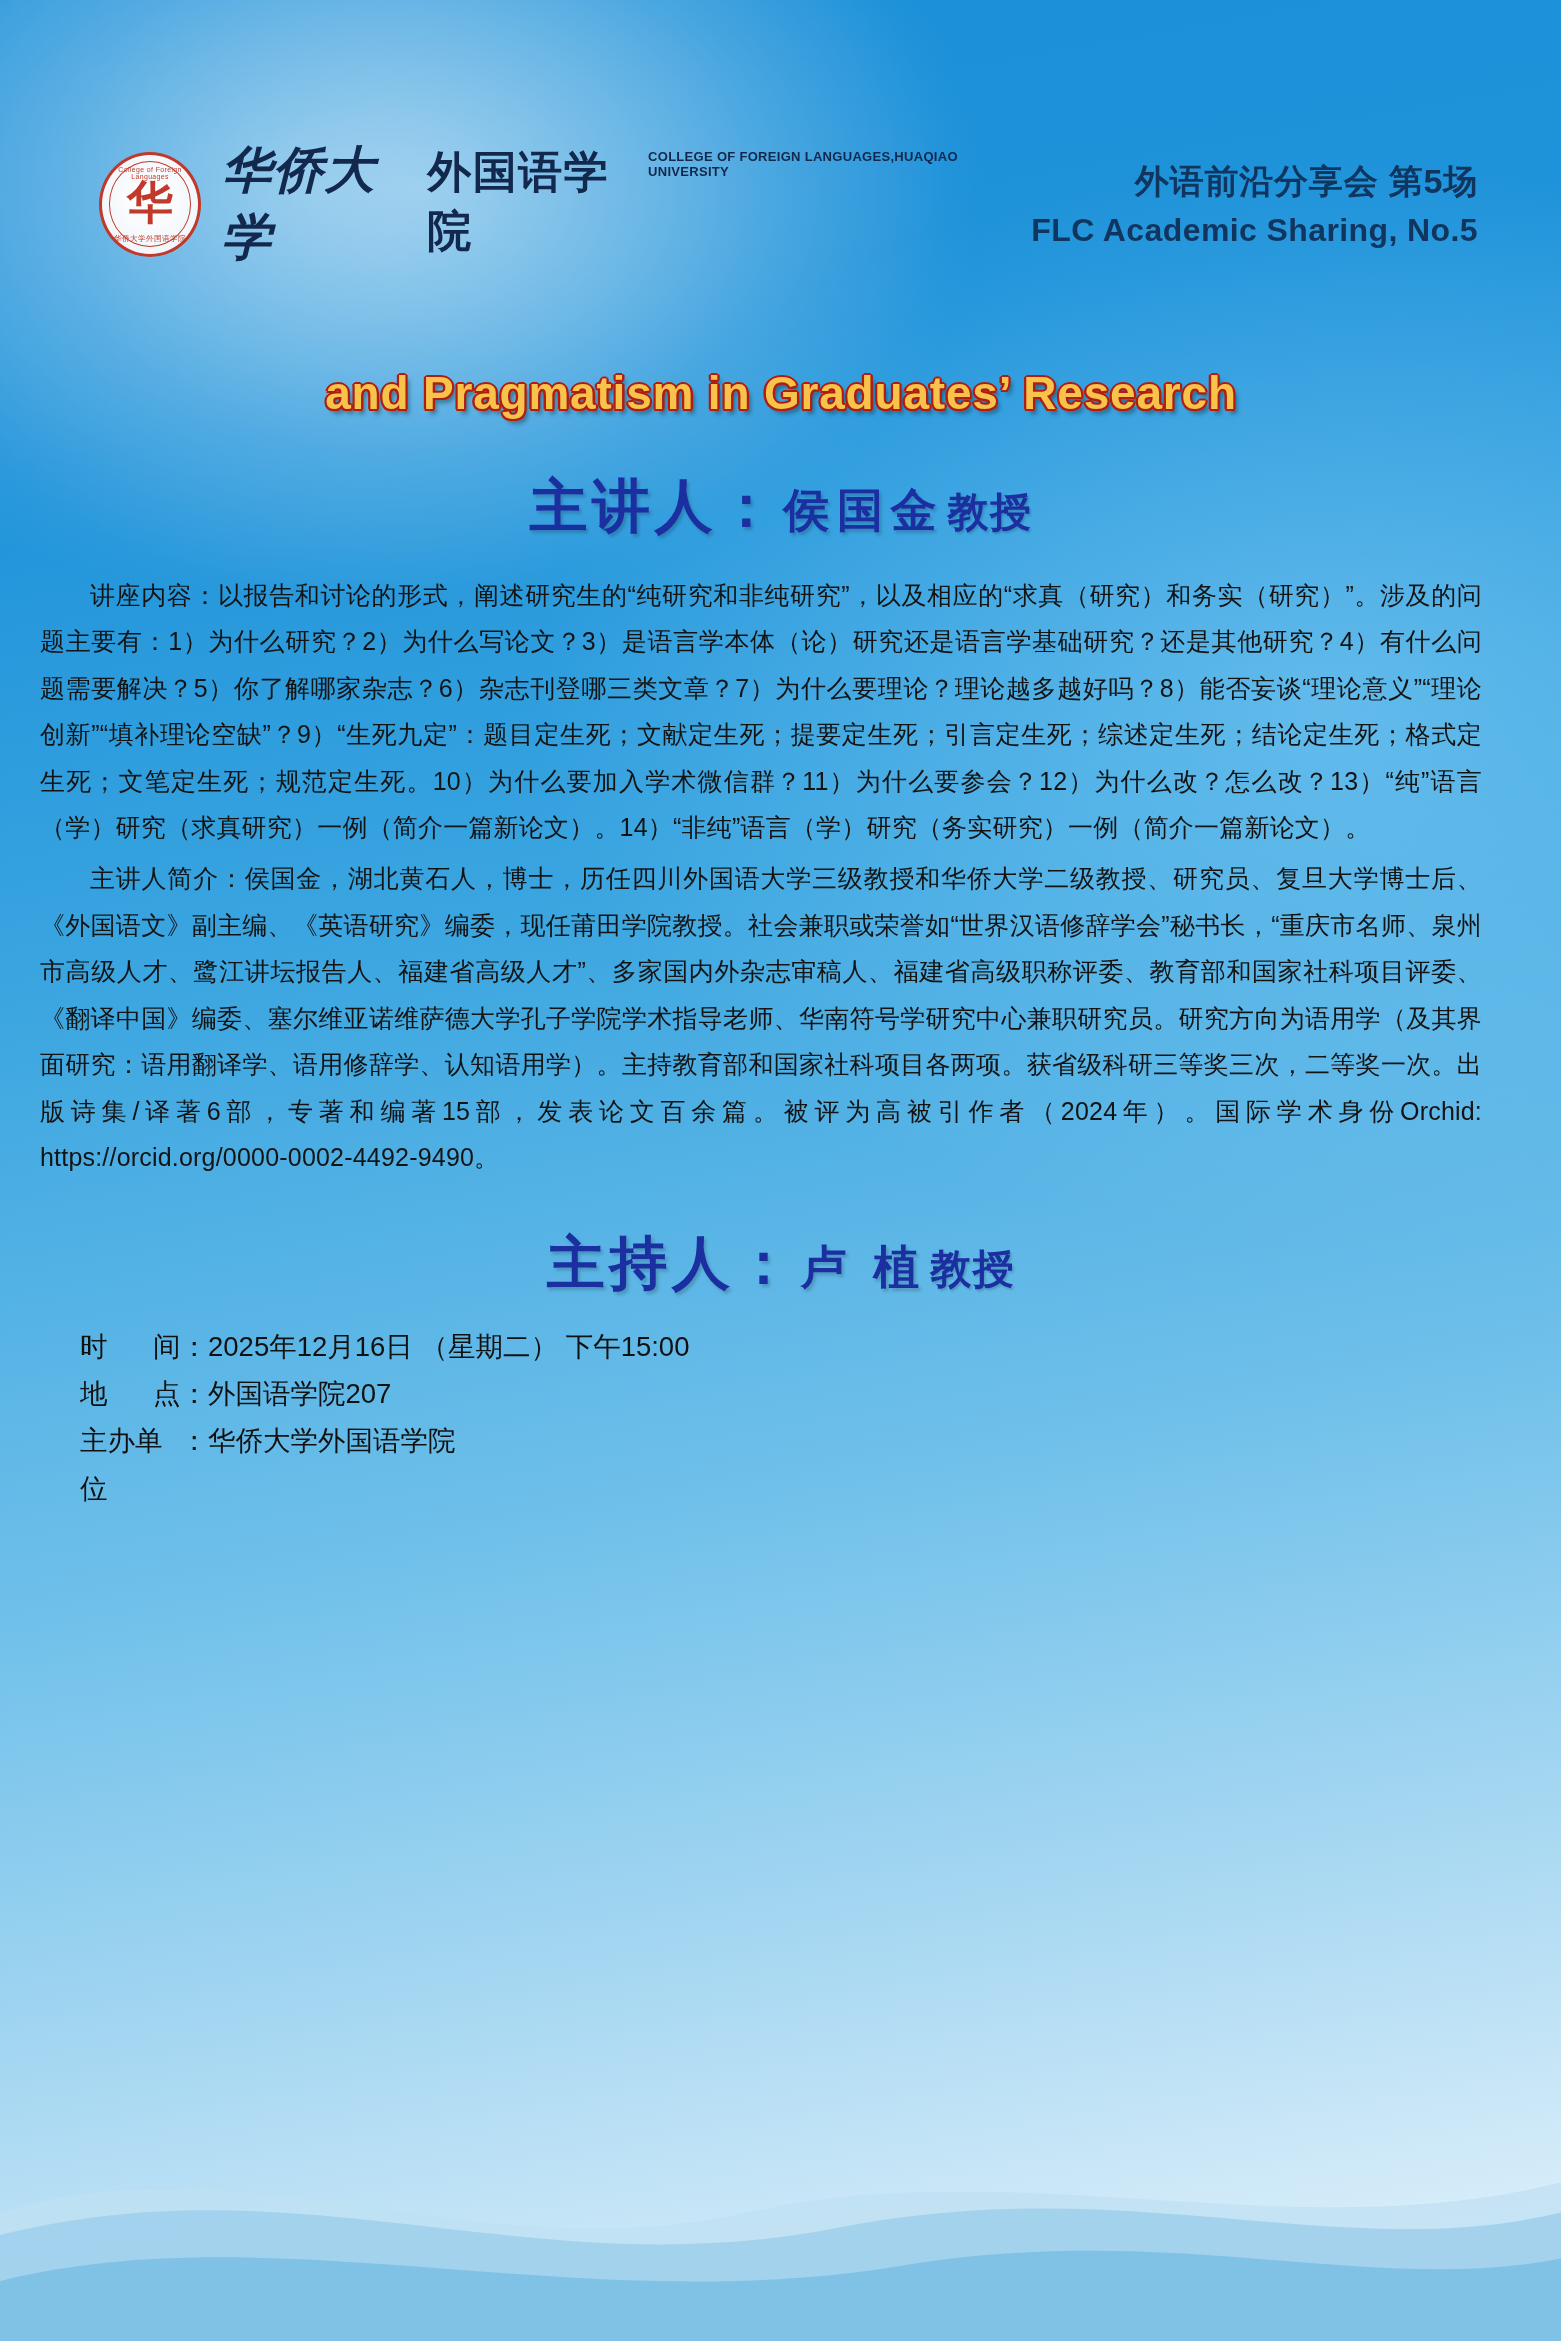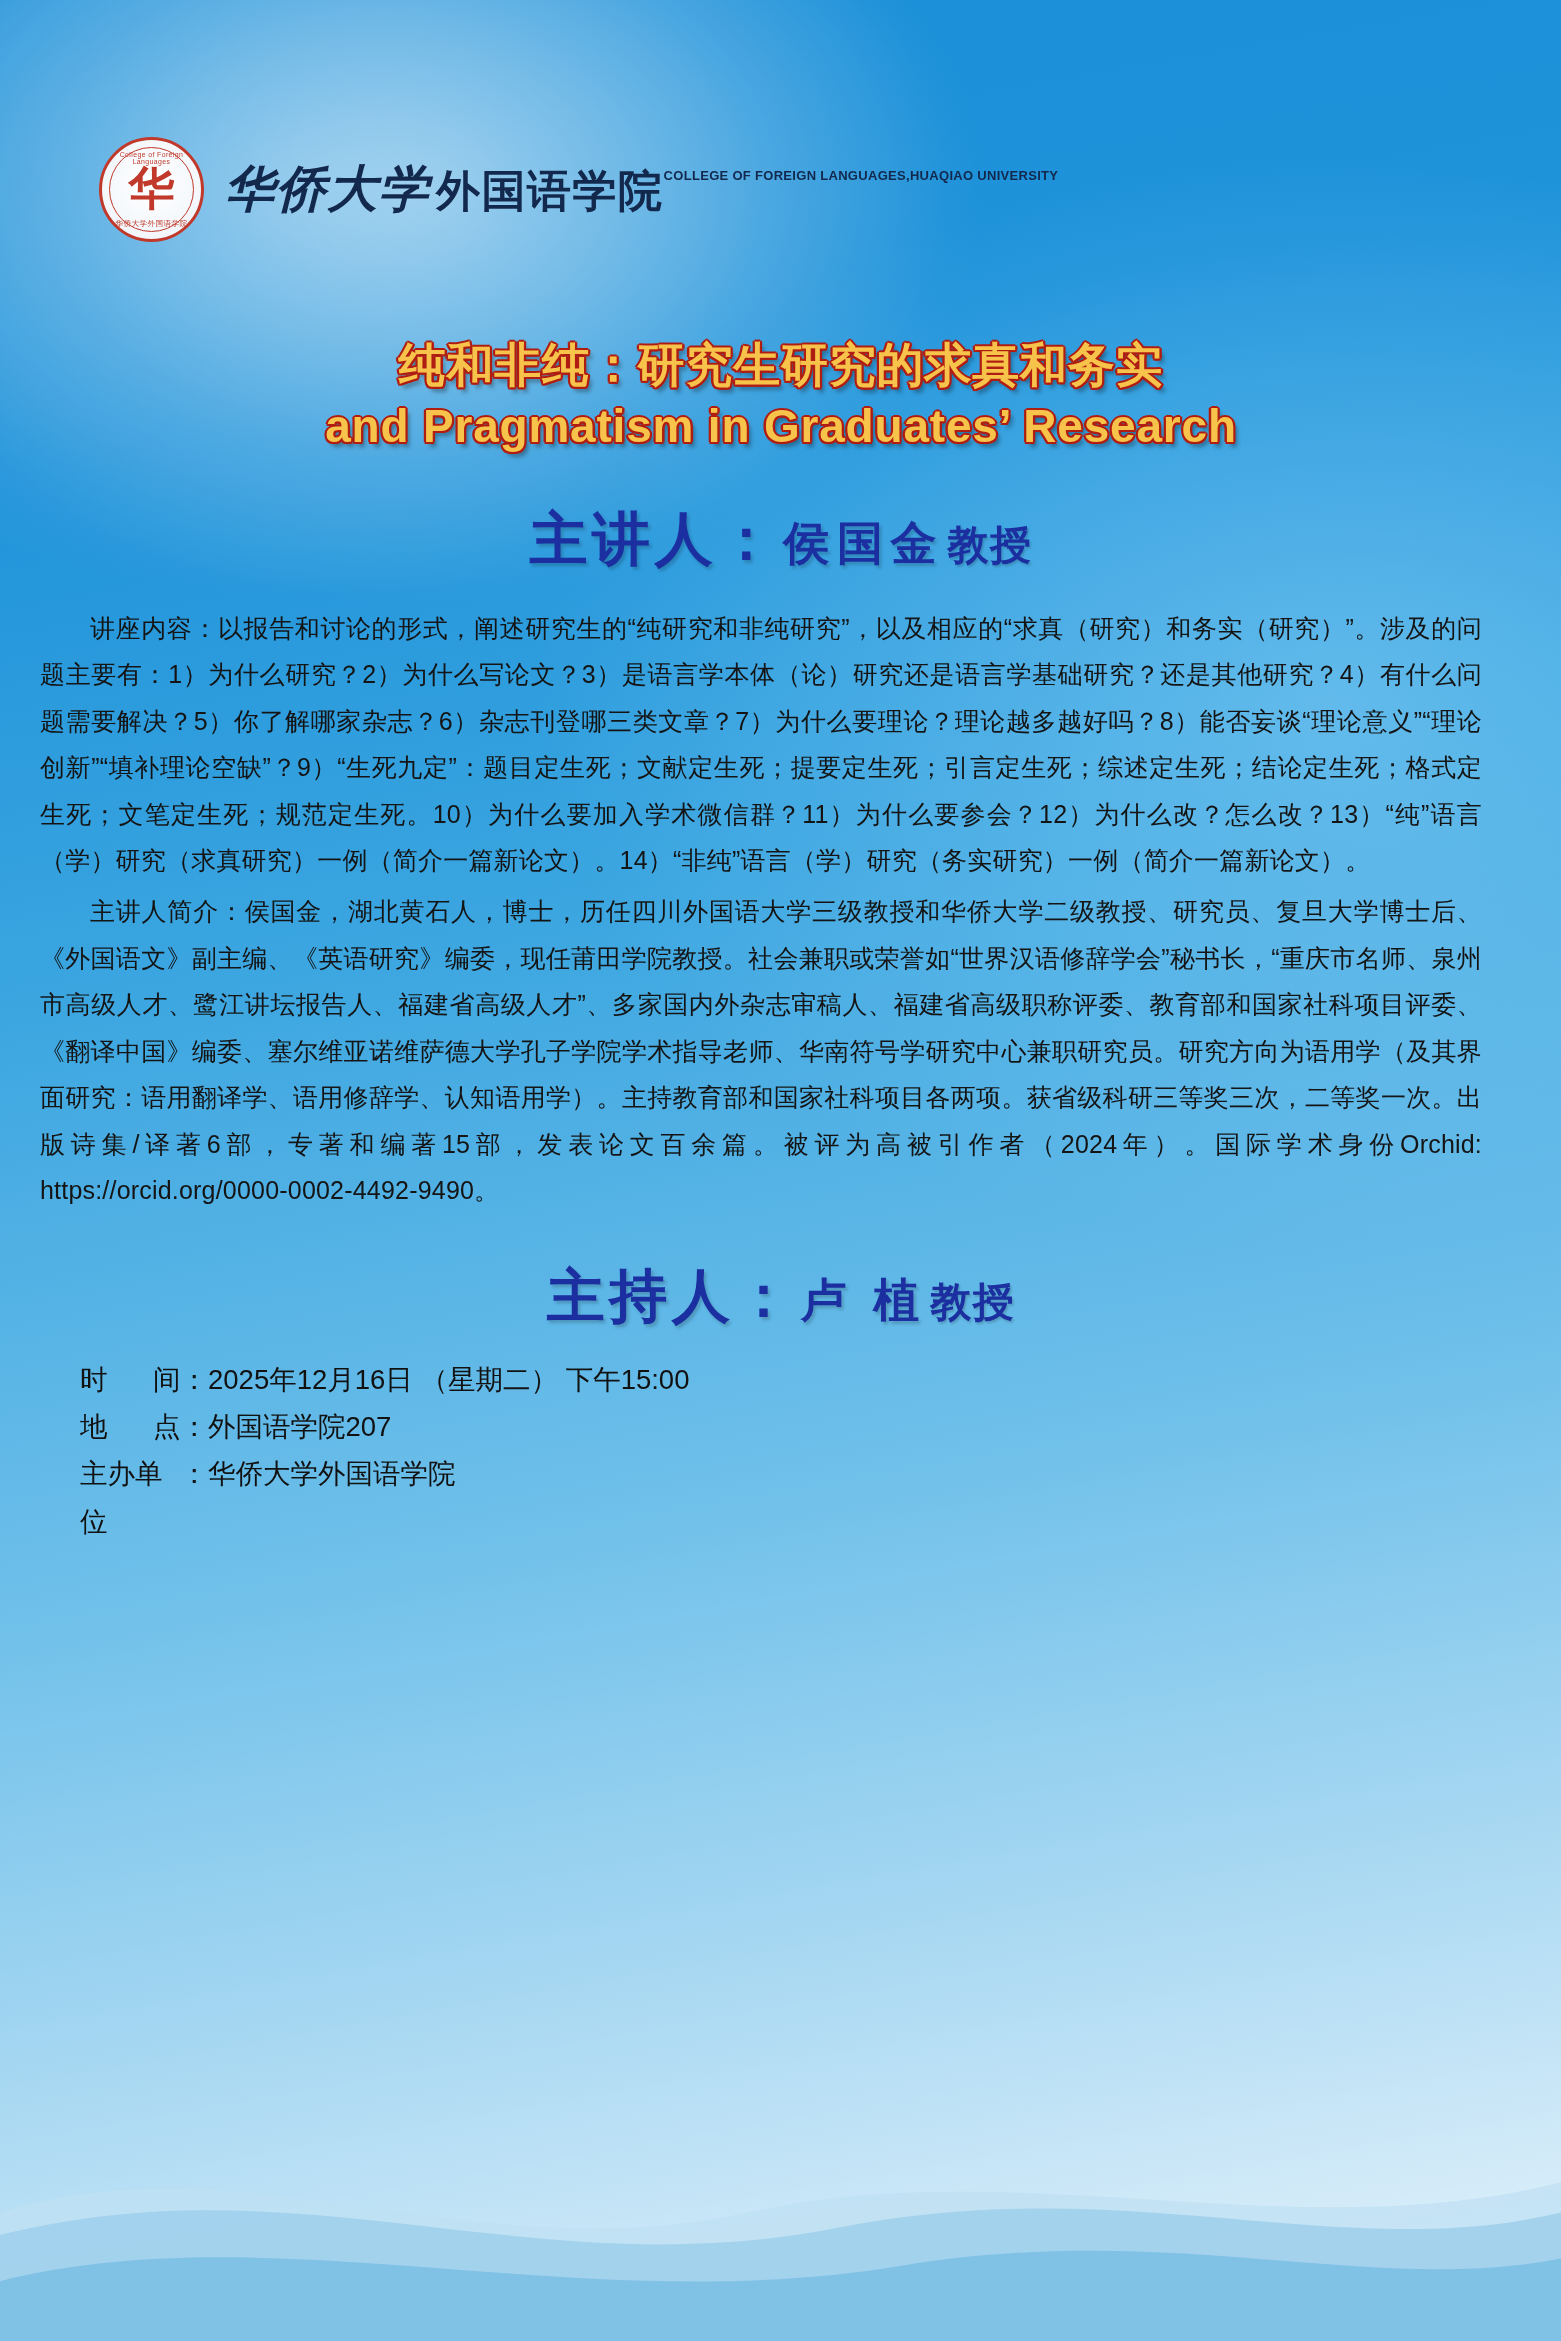--- a/index.html
+++ b/index.html
@@ -268,25 +268,28 @@
         </div>
         <div class="brand-text">
           <div class="brand-cn">
             <span class="big">华侨大学</span>
             <span class="small">外国语学院</span>
           </div>
           <div class="brand-en">COLLEGE OF FOREIGN LANGUAGES,HUAQIAO UNIVERSITY</div>
         </div>
       </div>
 
+      <div class="series">
+        <div class="series-cn">外语前沿分享会 第5场</div>
+        <div class="series-en">FLC Academic Sharing, No.5</div>
+      </div>
 
     </div>
 
     <div class="title-block">
-      <div class="title-line title-cn">纯和非纯：研究生研究的求真和务实</div>
       <div class="title-line title-en">and Pragmatism in Graduates’ Research</div>
     </div>
 
     <div class="speaker-row">
       <span class="speaker-label">主讲人：</span>
       <span class="speaker-name">侯国金</span>
       <span class="speaker-title">教授</span>
     </div>
 
     <div class="body-text">

